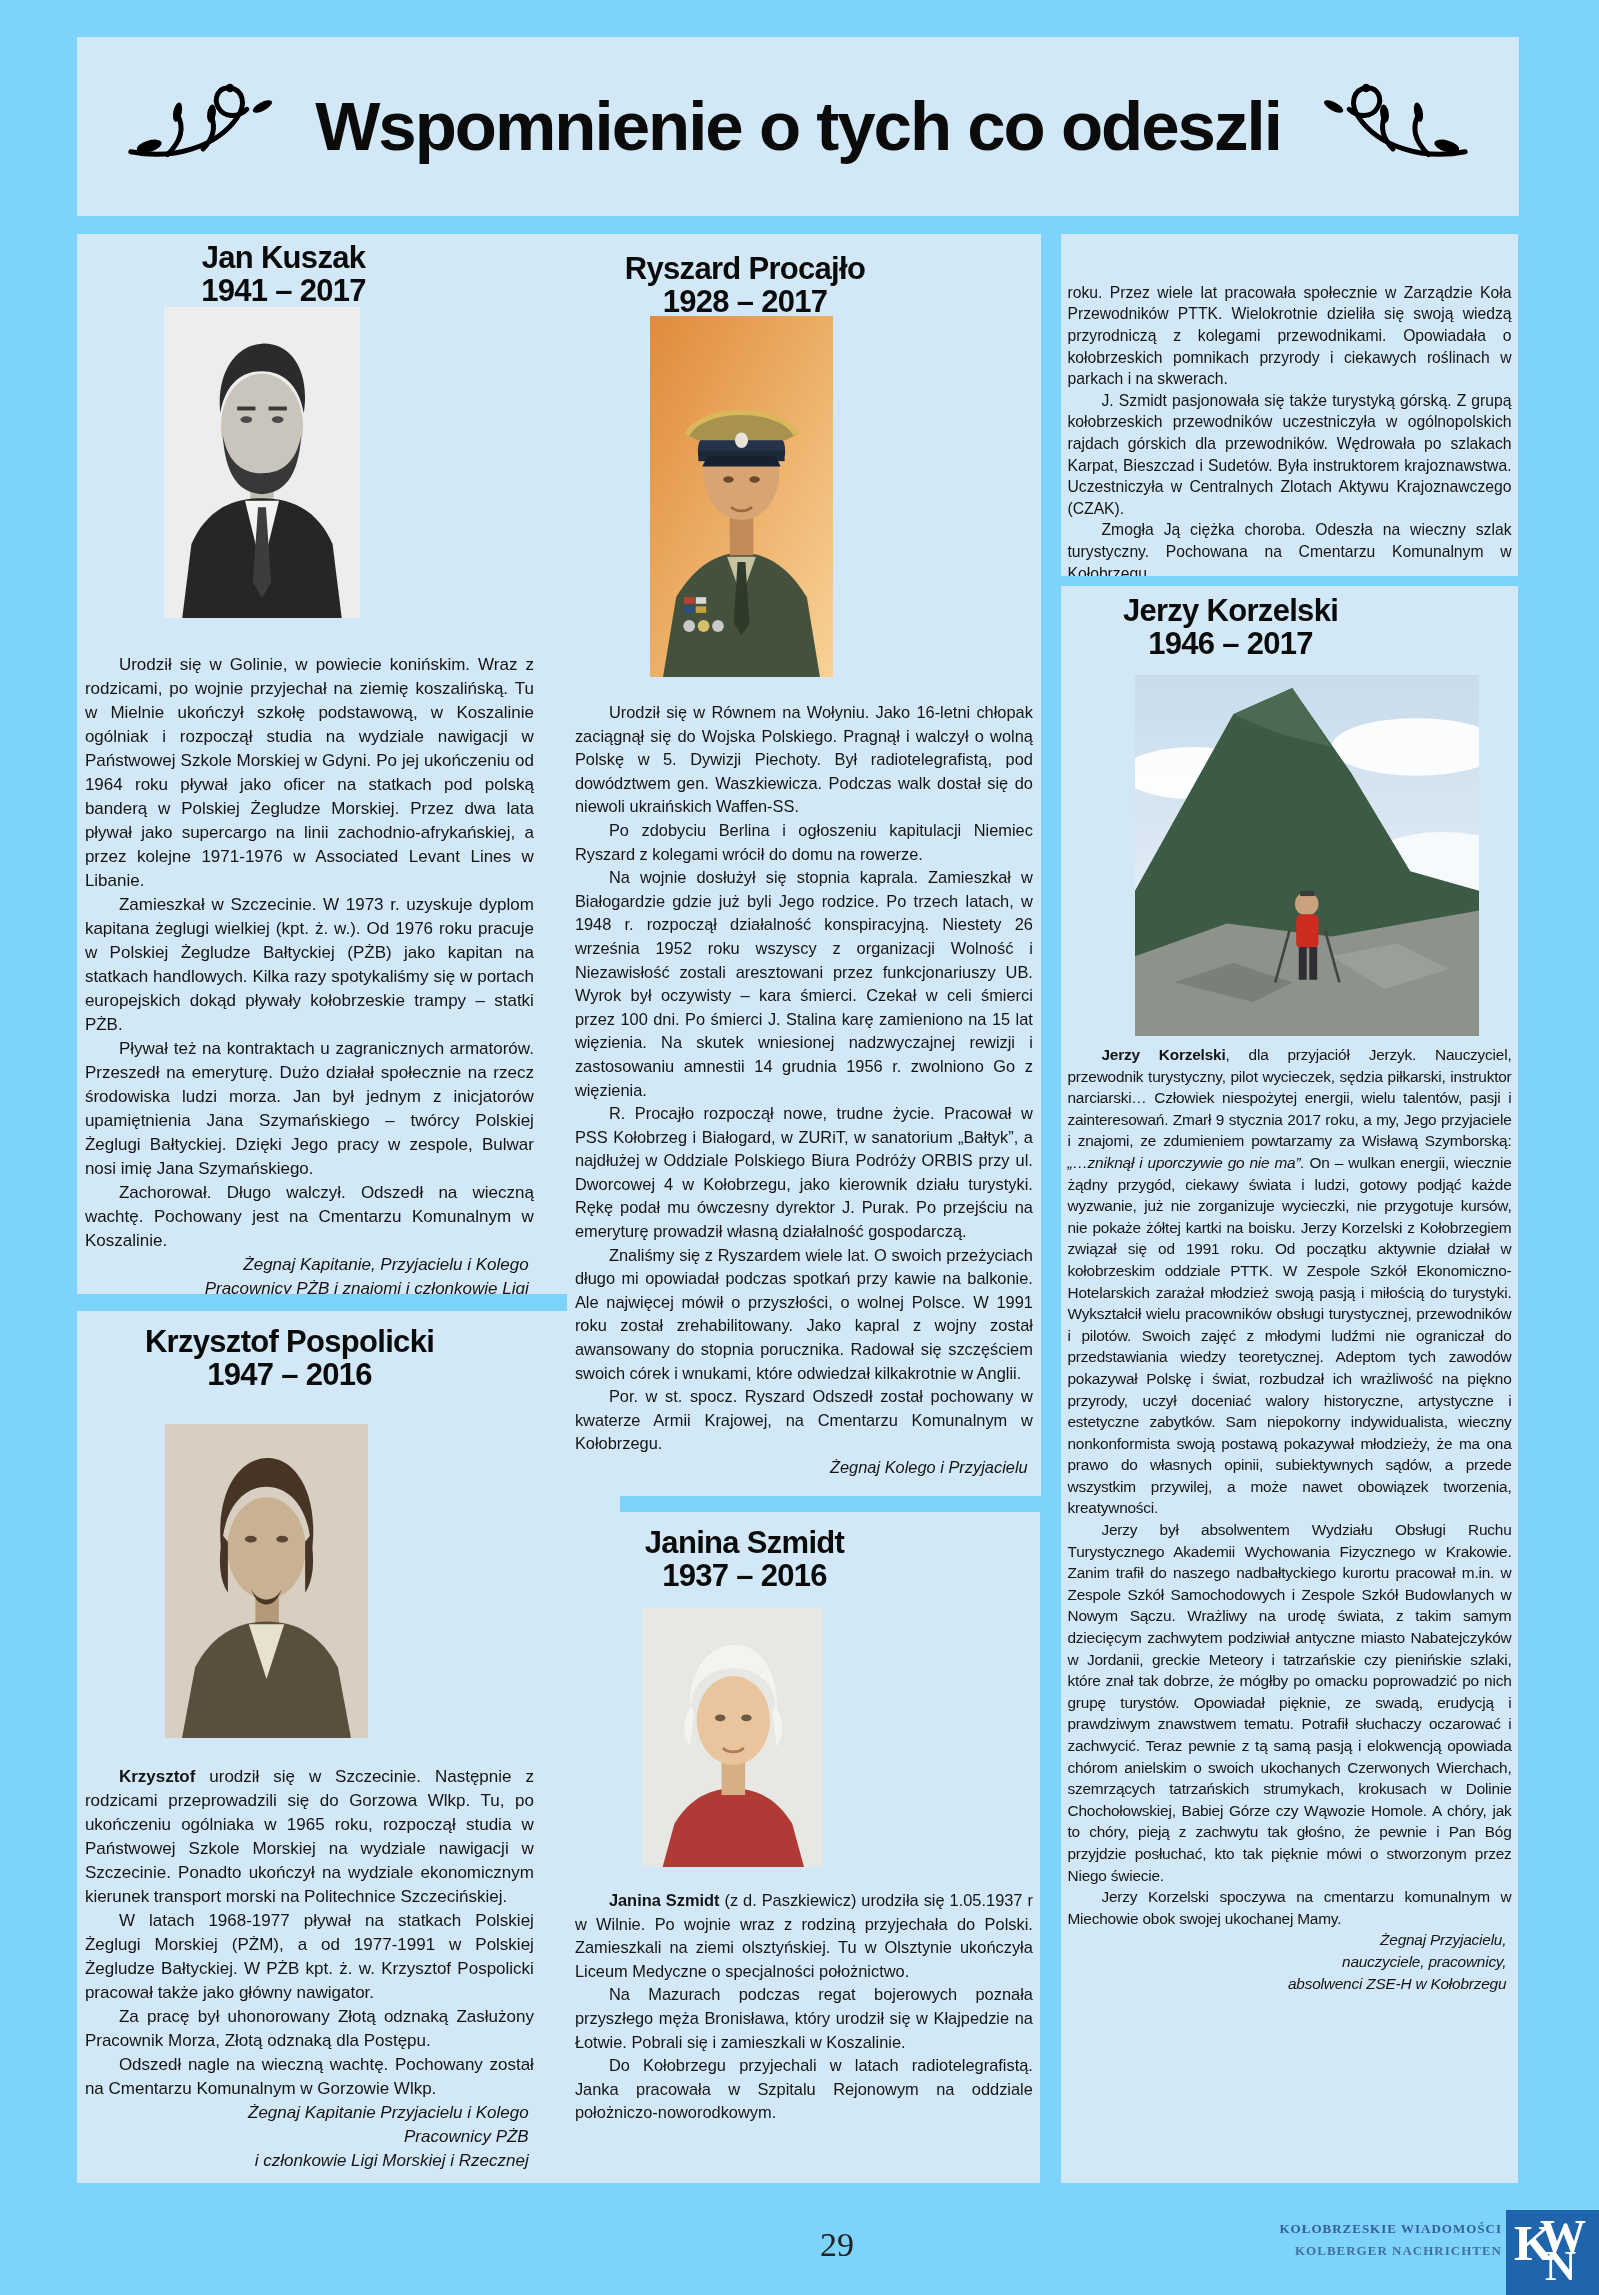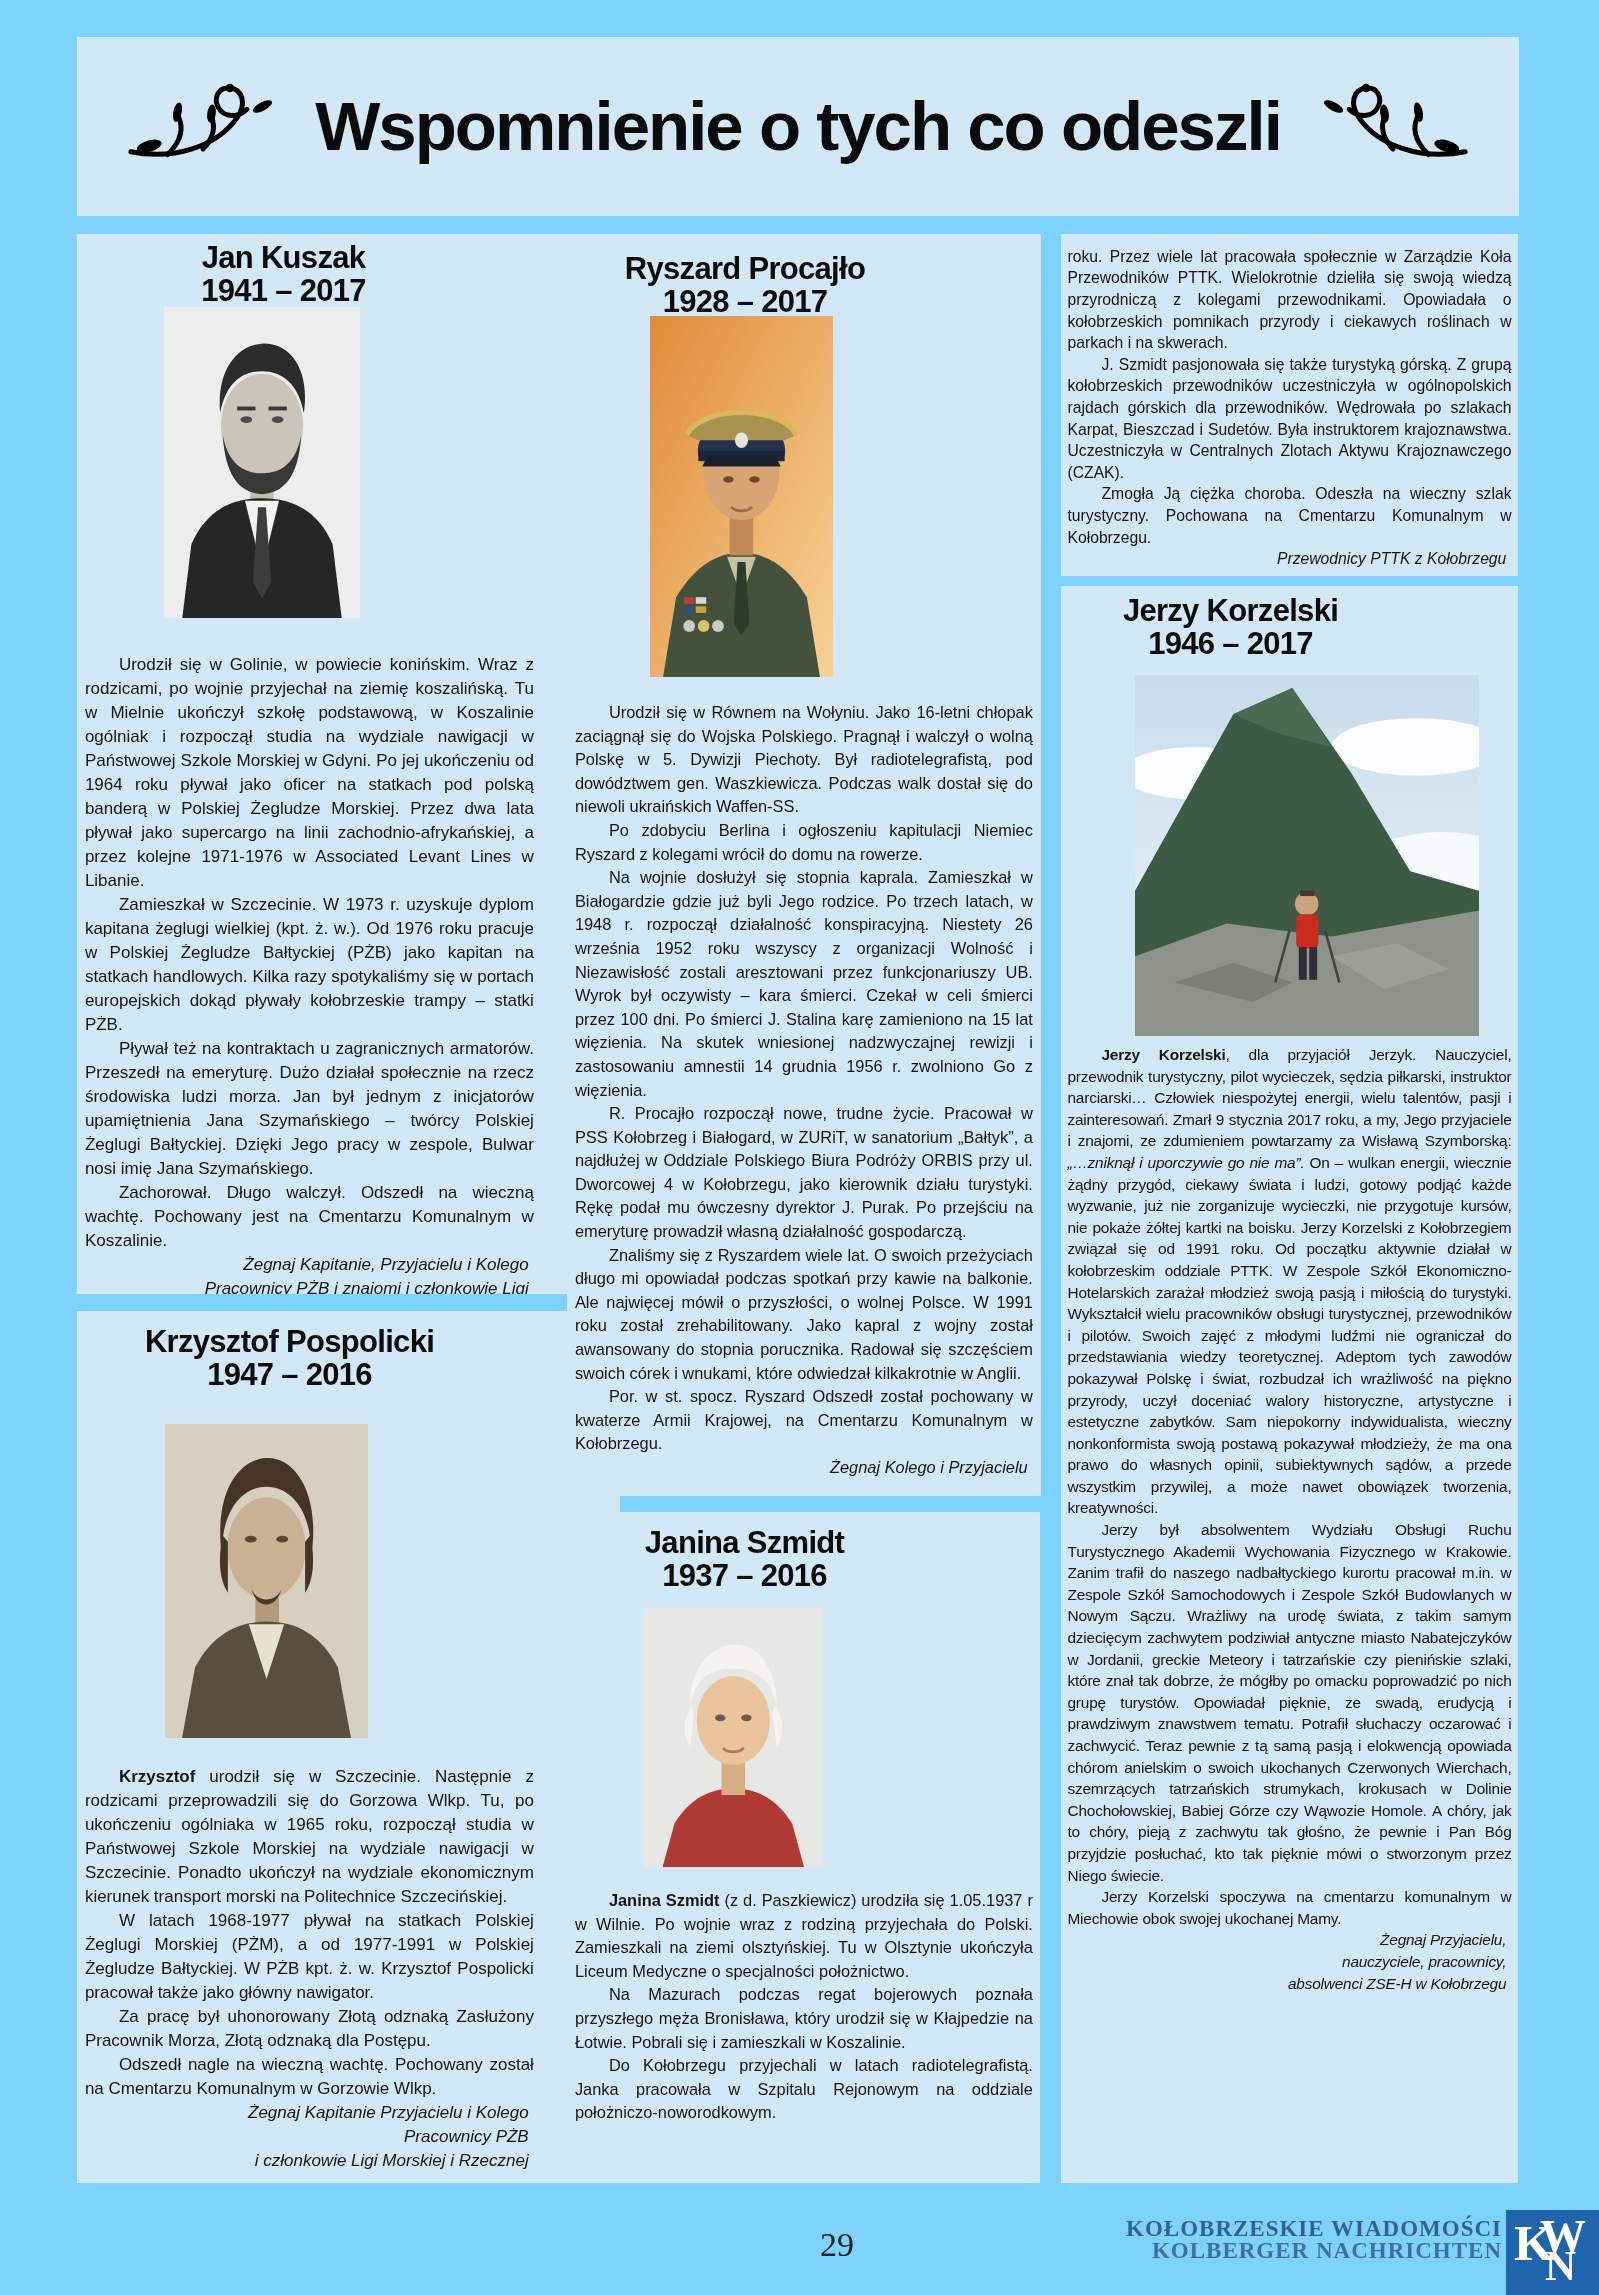--- a/index.html
+++ b/index.html
@@ -12,33 +12,33 @@
   .flourish{width:164px;height:92px;flex:0 0 auto;}
   .flourish.right{transform:scaleX(-1);}
   
   .heading{ text-align:center;font-weight:bold;color:#0b0b0b;
             font-size:31px;line-height:33px;letter-spacing:-0.7px;padding-right:118px;}
   .photo{position:absolute;}
   .photo svg{width:100%;height:100%;display:block;}
   .bodytext{position:absolute;text-align:justify;}
   .f26{font-size:17px;line-height:24px;}
   .f25{font-size:16.4px;line-height:23.6px;}
-  .f24{font-size:15.7px;line-height:21.6px;}
+  .f24{font-size:15.7px;line-height:21.6px;margin-top:36px;}
   .f23{font-size:15.4px;line-height:21.6px;letter-spacing:-0.2px;}
   .para{margin:0;text-indent:34px;}
   .para.noindent{text-indent:0;}
   .lead{font-weight:bold;}
   .quote{font-style:italic;}
   .sig-line{text-align:right;font-style:italic;padding-right:5.2px;}
   
   .page-number{position:absolute;left:762px;top:2226px;width:92px;text-align:right;
                font-family:"Liberation Serif","DejaVu Serif",serif;font-size:34px;color:#222;}
   .brand{position:absolute;left:1112px;top:2218px;width:390px;text-align:right;
          font-family:"Liberation Serif","DejaVu Serif",serif;font-weight:bold;
-         font-size:23px;line-height:21.6px;letter-spacing:1px;}
+         font-size:13px;line-height:21.6px;letter-spacing:1px;}
   .brand .l1{color:#335f9b;}
   .brand .l2{color:#40709f;}
   .kw-logo{position:absolute;left:1506px;top:2210px;width:94px;height:85px;background:#2065ab;}
   .kw-logo span{position:absolute;color:#ffffff;font-family:"Liberation Serif","DejaVu Serif",serif;font-weight:bold;}
   .kw-k{left:7.9px;top:3.9px;font-size:51px;}
   .kw-w{left:34px;top:0px;font-size:46px;}
   .kw-n{left:39px;top:31px;font-size:43px;}
 </style>
 </head>
 <body>

